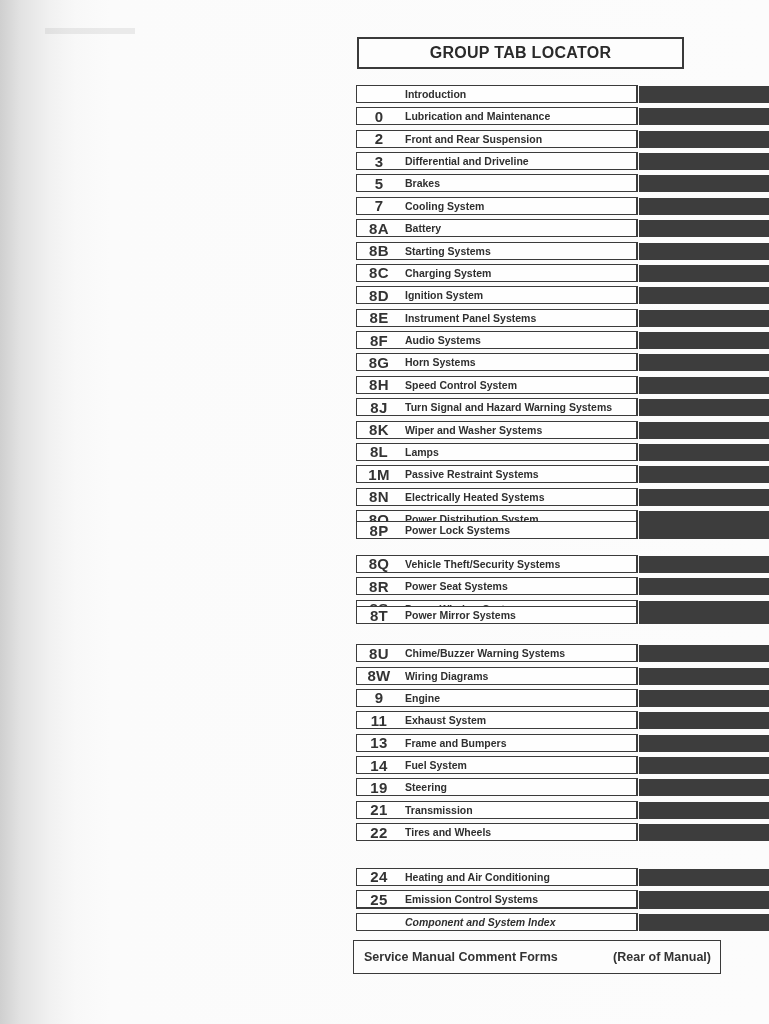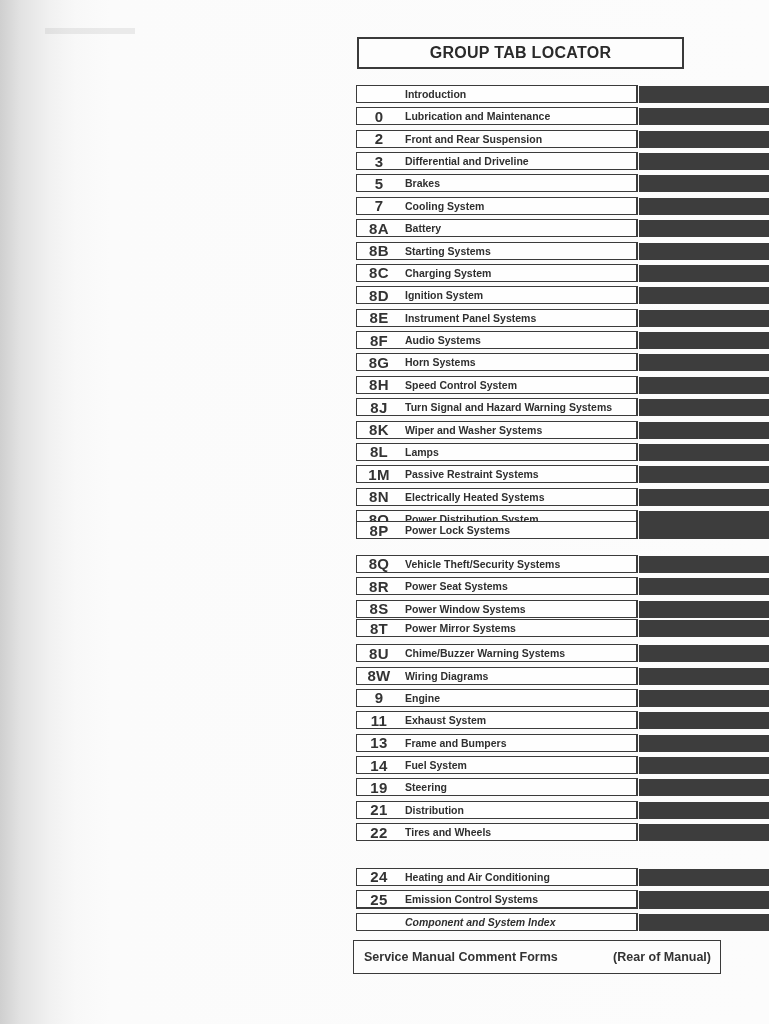--- a/index.html
+++ b/index.html
@@ -207,21 +207,21 @@
       </div>
       <div class="tab-bar" style="background: rgb(61, 61, 61);"></div>
     </div>
     <div class="tab-row" style="top: 514.51px;">
       <div class="tab-label">
         <span class="tab-num">8S</span>
         <span class="tab-text">Power Window Systems</span>
       </div>
       <div class="tab-bar" style="background: rgb(61, 61, 61);"></div>
     </div>
-    <div class="tab-row" style="top: 534px;">
+    <div class="tab-row" style="top: 521px;">
       <div class="tab-label">
         <span class="tab-num">8T</span>
         <span class="tab-text">Power Mirror Systems</span>
       </div>
       <div class="tab-bar" style="background: rgb(61, 61, 61);"></div>
     </div>
     <div class="tab-row" style="top: 559.25px;">
       <div class="tab-label">
         <span class="tab-num">8U</span>
         <span class="tab-text">Chime/Buzzer Warning Systems</span>
@@ -266,21 +266,21 @@
     <div class="tab-row" style="top: 693.47px;">
       <div class="tab-label">
         <span class="tab-num">19</span>
         <span class="tab-text">Steering</span>
       </div>
       <div class="tab-bar" style="background: rgb(61, 61, 61);"></div>
     </div>
     <div class="tab-row" style="top: 715.84px;">
       <div class="tab-label">
         <span class="tab-num">21</span>
-        <span class="tab-text">Distribution</span>
+        <span class="tab-text">Transmission</span>
       </div>
       <div class="tab-bar" style="background: rgb(61, 61, 61);"></div>
     </div>
     <div class="tab-row" style="top: 738.21px;">
       <div class="tab-label">
         <span class="tab-num">22</span>
         <span class="tab-text">Tires and Wheels</span>
       </div>
       <div class="tab-bar" style="background: rgb(61, 61, 61);"></div>
     </div>

